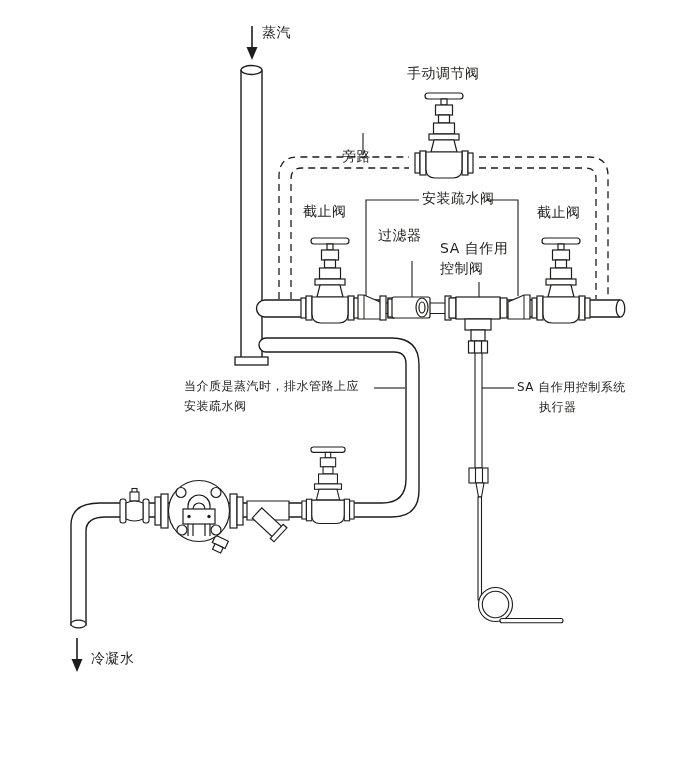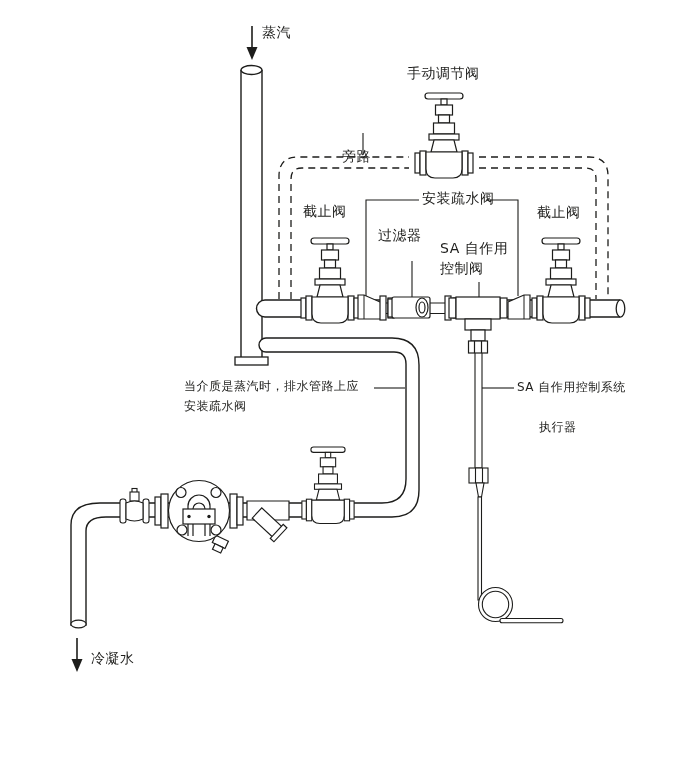--- a/index.html
+++ b/index.html
@@ -9,21 +9,21 @@
     color:#1d1d1b;overflow:hidden;
   }
   .stage svg{position:absolute;left:0;top:0;}
   .lbl{
     position:absolute;font-size:14px;line-height:17px;white-space:nowrap;
     color:#1d1d1b;letter-spacing:0.5px;
   }
   .lbl.small{font-size:12px;}
   .two-line{line-height:20px;}
   .center{text-align:left;}
-  .indent2{padding-left:22px;margin-top:20px;}
+  .indent2{padding-left:22px;}
   .caption{font-weight:bold;font-size:14px;letter-spacing:0.5px;}
   svg *{vector-effect:none;}
 </style>
 </head>
 <body>
 
 <div class="stage">
 
 <svg width="694" height="775" viewBox="0 0 694 775">
   <defs>

